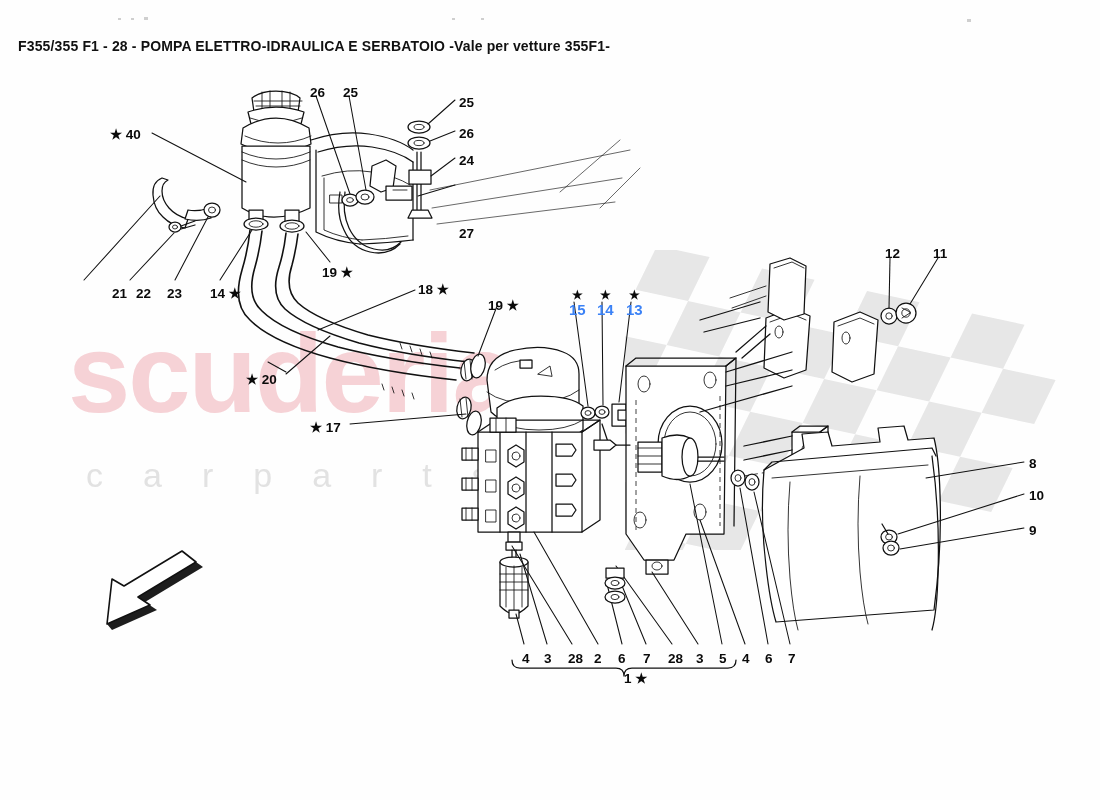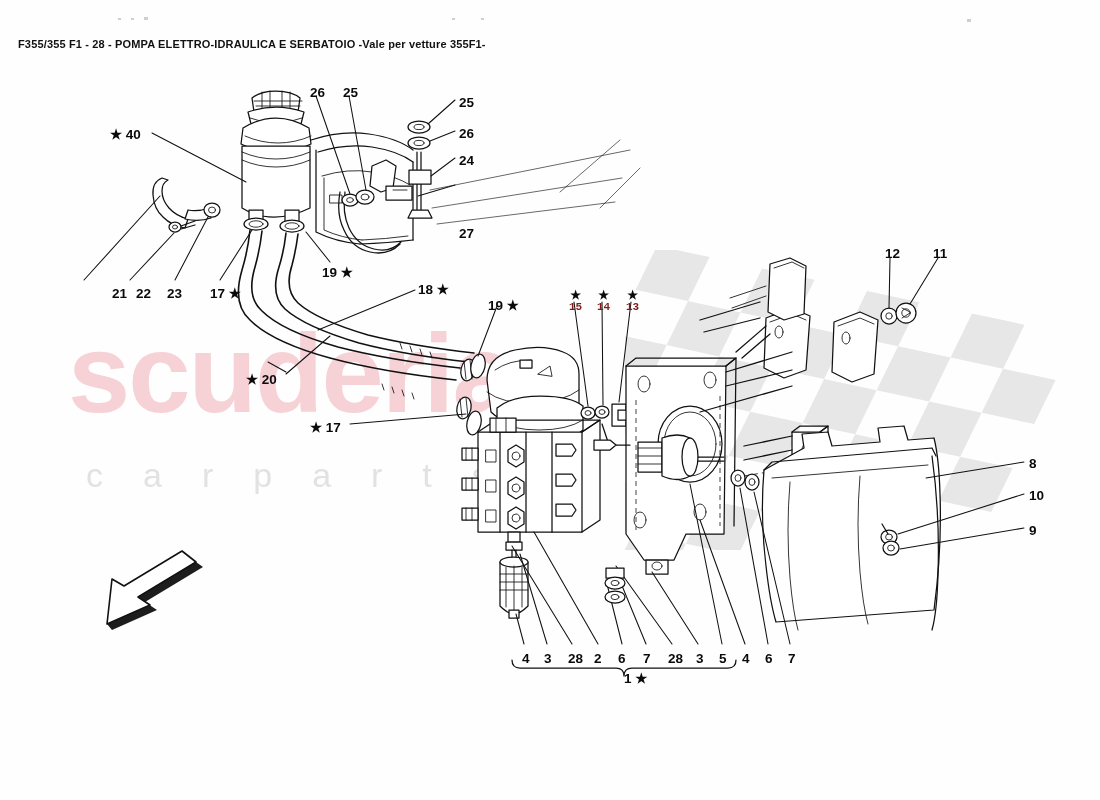--- a/index.html
+++ b/index.html
@@ -6,21 +6,21 @@
   html,body{margin:0;padding:0;background:#ffffff;}
   body{
     font-family:"Liberation Sans", sans-serif;
     width:1100px;height:800px;overflow:hidden;position:relative;
   }
   #page{position:absolute;left:0;top:0;width:1100px;height:800px;background:#fefefe;overflow:hidden;}
 
   
   #title{
     position:absolute;left:18px;top:38px;
-    font-size:11px;font-weight:bold;color:#111;
+    font-size:14px;font-weight:bold;color:#111;
     letter-spacing:.15px;white-space:nowrap;
   }
 
   
   #wm-scuderia{
     position:absolute;left:68px;top:318px;
     font-size:112px;font-weight:bold;color:#f6d2d6;
     letter-spacing:-2px;line-height:1;
     user-select:none;pointer-events:none;z-index:1;
   }
@@ -40,21 +40,21 @@
 
   
   .lbl{
     position:absolute;z-index:5;
     font-size:13.5px;font-weight:bold;color:#0a0a0a;
     white-space:nowrap;line-height:1;
     font-family:"Liberation Sans", sans-serif;
   }
   .lbl-stack{position:absolute;z-index:5;text-align:center;line-height:1.05;}
   .lbl-stack .st{display:block;font-size:12px;font-weight:bold;color:#0a0a0a;}
-  .lbl-stack .nm{display:block;font-size:11px;font-weight:bold;color:#7f1d1d;font-family:Liberation Mono, monospace;}
+  .lbl-stack .nm{display:block;font-size:15px;font-weight:bold;color:#3b82f6;}
 
   
   .speck{position:absolute;background:#cfcfcf;z-index:2;}
 </style>
 </head>
 <body>
 
 <div id="page">
 
   <div id="title">F355/355 F1 - 28 - POMPA ELETTRO-IDRAULICA E SERBATOIO -Vale per vetture 355F1-</div>
@@ -425,21 +425,21 @@
   <div class="lbl" style="left:110px;top:128px;">★ 40</div>
   <div class="lbl" style="left:310px;top:86px;">26</div>
   <div class="lbl" style="left:343px;top:86px;">25</div>
   <div class="lbl" style="left:459px;top:96px;">25</div>
   <div class="lbl" style="left:459px;top:127px;">26</div>
   <div class="lbl" style="left:459px;top:154px;">24</div>
   <div class="lbl" style="left:459px;top:181px;margin-top:46px;">27</div>
   <div class="lbl" style="left:75px;top:287px;margin-left:37px;">21</div>
   <div class="lbl" style="left:136px;top:287px;">22</div>
   <div class="lbl" style="left:167px;top:287px;">23</div>
-  <div class="lbl" style="left:210px;top:287px;">17 ★</div>
+  <div class="lbl" style="left:210px;top:287px;">14 ★</div>
   <div class="lbl" style="left:322px;top:266px;">19 ★</div>
   <div class="lbl" style="left:418px;top:283px;">18 ★</div>
   <div class="lbl" style="left:488px;top:299px;">19 ★</div>
   <div class="lbl" style="left:246px;top:373px;">★ 20</div>
   <div class="lbl" style="left:310px;top:421px;">★ 17</div>
   <div class="lbl" style="left:885px;top:247px;text-align:center;">12</div>
   <div class="lbl" style="left:933px;top:247px;">11</div>
   <div class="lbl" style="left:1029px;top:457px;">8</div>
   <div class="lbl" style="left:1029px;top:489px;">10</div>
   <div class="lbl" style="left:1029px;top:524px;">9</div>

